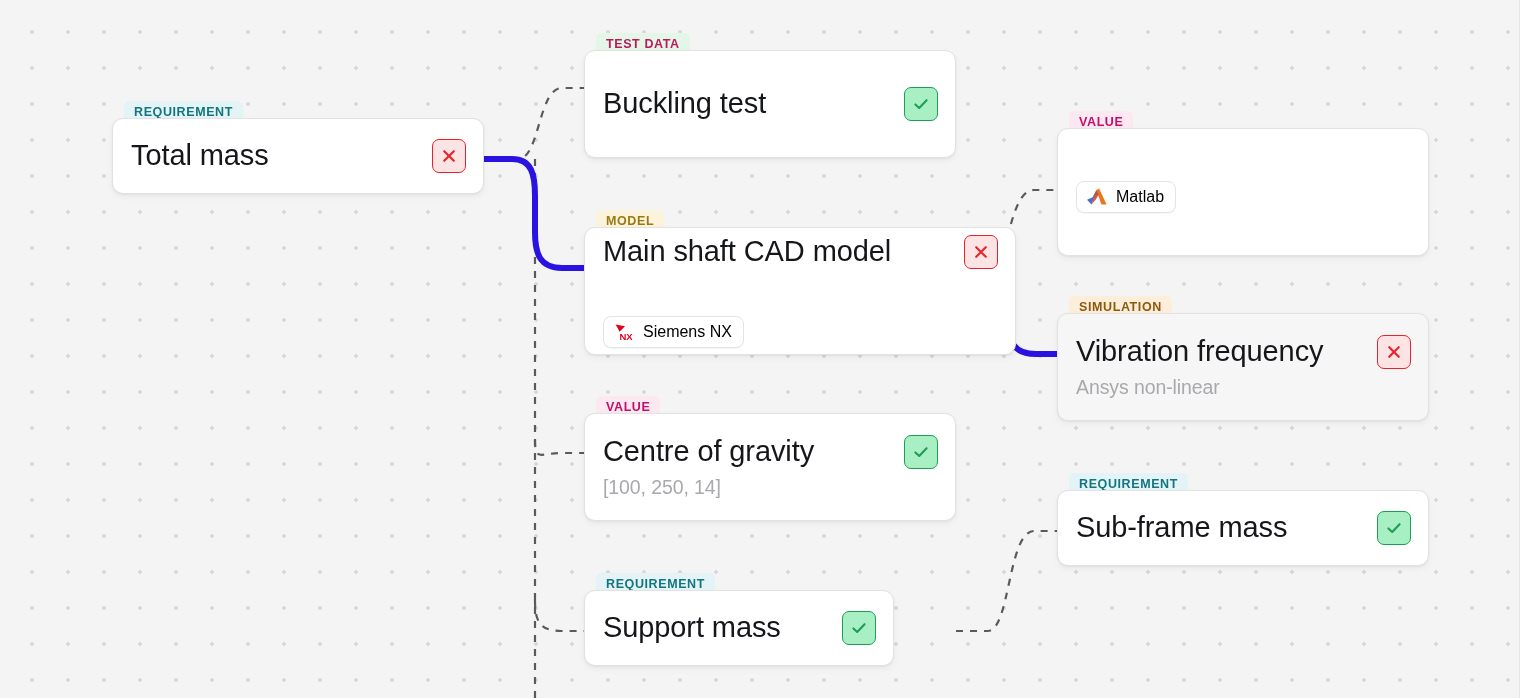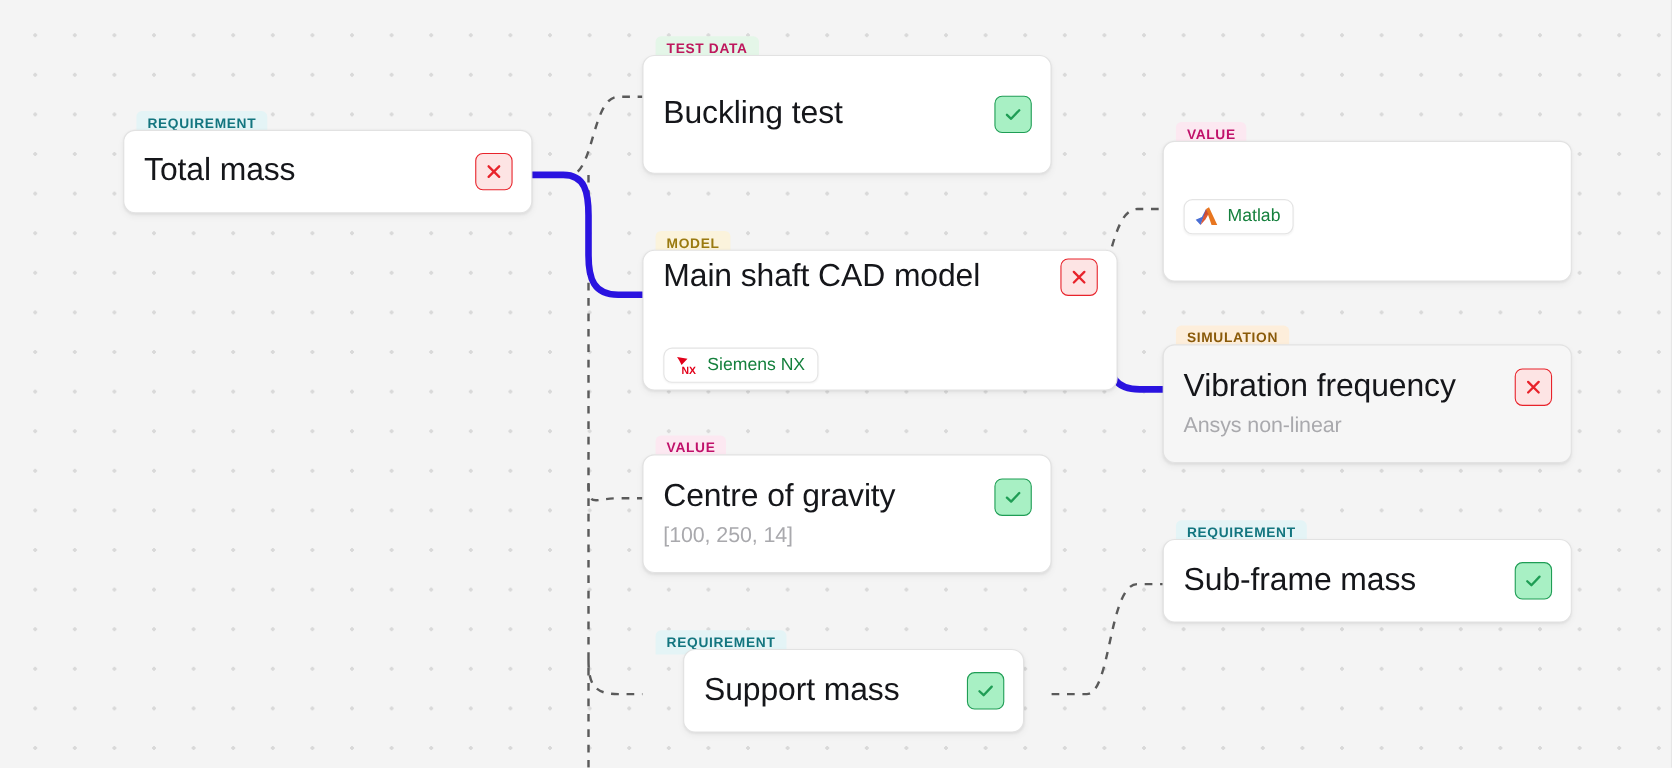--- a/index.html
+++ b/index.html
@@ -114,21 +114,21 @@
     align-items: center;
     gap: 8px;
     background: #ffffff;
     border: 1px solid #e4e4e4;
     border-radius: 8px;
     padding: 5px 11px 5px 9px;
     box-shadow: 0 1px 1.5px rgba(0,0,0,0.04);
   }
   .tool-badge .label {
     font-size: 16px;
-    color: #15803d;
+    color: #000000;
     white-space: nowrap;
   }
   .tool-logo { display:block; flex: 0 0 auto; }
 </style>
 </head>
 <body>
 
 <div id="canvas">
 
   <svg id="edges" width="1520" height="698" viewBox="0 0 1520 698" fill="none">
@@ -214,21 +214,21 @@
               <svg width="20" height="20" viewBox="0 0 20 20">
                 <path d="M4.4 10.4 L8.2 14 L15.6 6.2" stroke="#1f9d55" fill="none" stroke-width="2.1" stroke-linecap="round" stroke-linejoin="round"></path>
               </svg>
             </div>
           </div>
           <div class="card-sub">[100, 250, 14]</div>
         </div>
       </div>
       <div class="node" style="left: 584px; top: 573px; width: 372px;">
         <div class="tab" style="color: rgb(19, 117, 127); background: rgb(228, 244, 246);">REQUIREMENT</div>
-        <div class="card" style="width: 310px; height: 76px; margin-left: 37px;">
+        <div class="card" style="width: 310px; height: 76px;">
           <div class="card-row">
             <div>
               <div class="card-title">Support mass</div>
             </div>
             <div class="status ok">
               <svg width="20" height="20" viewBox="0 0 20 20">
                 <path d="M4.4 10.4 L8.2 14 L15.6 6.2" stroke="#1f9d55" fill="none" stroke-width="2.1" stroke-linecap="round" stroke-linejoin="round"></path>
               </svg>
             </div>
           </div>

